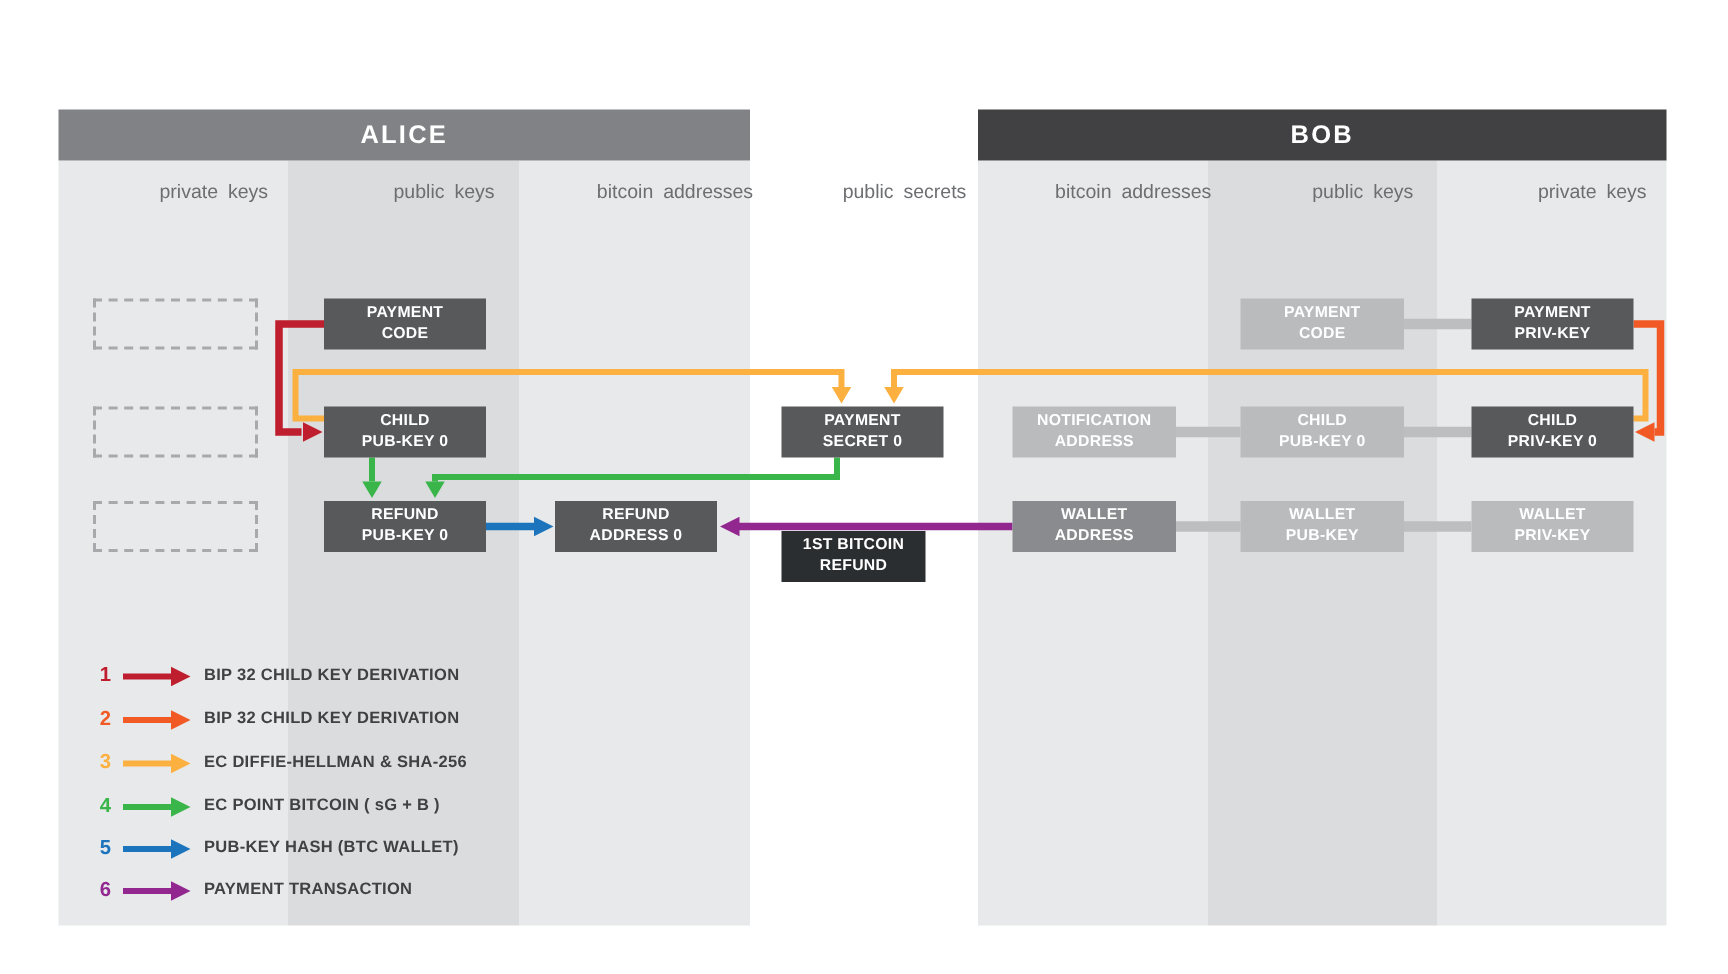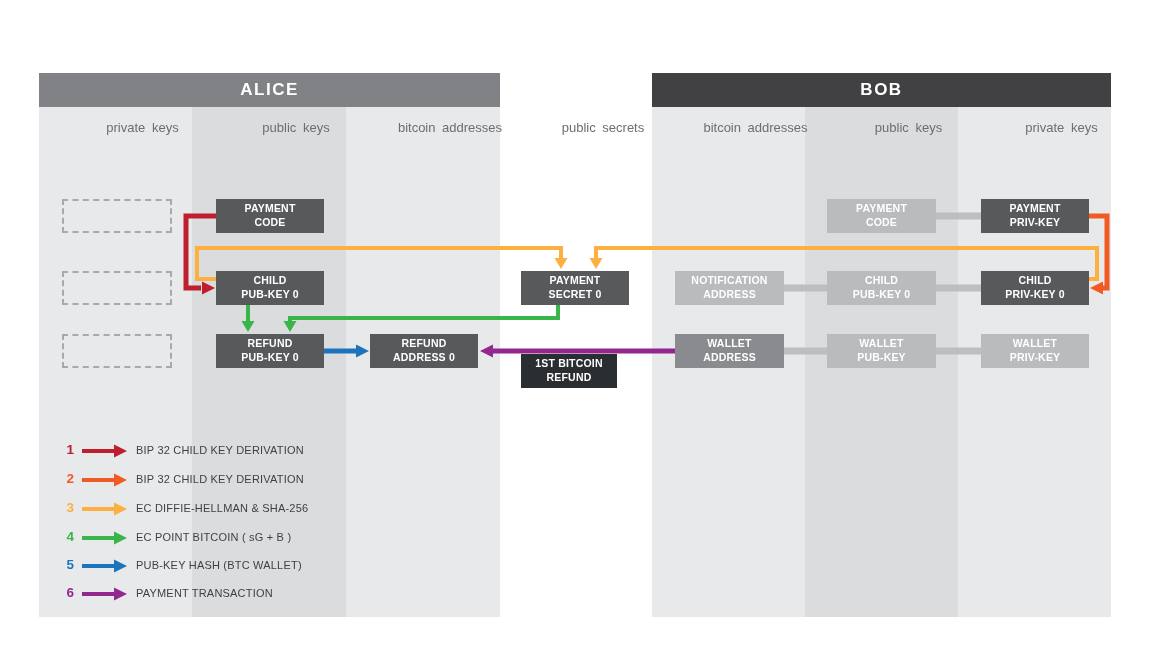--- a/index.html
+++ b/index.html
@@ -22,21 +22,21 @@
   .bx-dark{background:#58595b;}
   .bx-light{background:#b9bbbd;}
   .bx-mid{background:#898b8e;}
   .bx-black{background:#2b2e30;}
   .dashed{position:absolute;height:30px;width:106px;border:2px dashed #a7a9ac;
           z-index:3;background:transparent;}
   .arrows{position:absolute;left:0;top:0;z-index:2;}
   .lg-row{position:absolute;left:0;height:18px;z-index:3;}
   .lg-num{position:absolute;left:56px;top:0;width:18px;text-align:right;
           font-weight:bold;font-size:13.5px;}
-  .lg-label{position:absolute;left:136px;top:2px;font-weight:normal;font-size:11px;
+  .lg-label{position:absolute;left:136px;top:2px;font-weight:bold;font-size:11px;
             color:#414042;letter-spacing:.2px;white-space:nowrap;}
 </style>
 </head>
 <body>
 
 <div class="canvas">
 
 
   <div class="col col-light" style="left:39px;width:153px;"></div>
   <div class="col col-dark" style="left:192px;width:154px;"></div>

